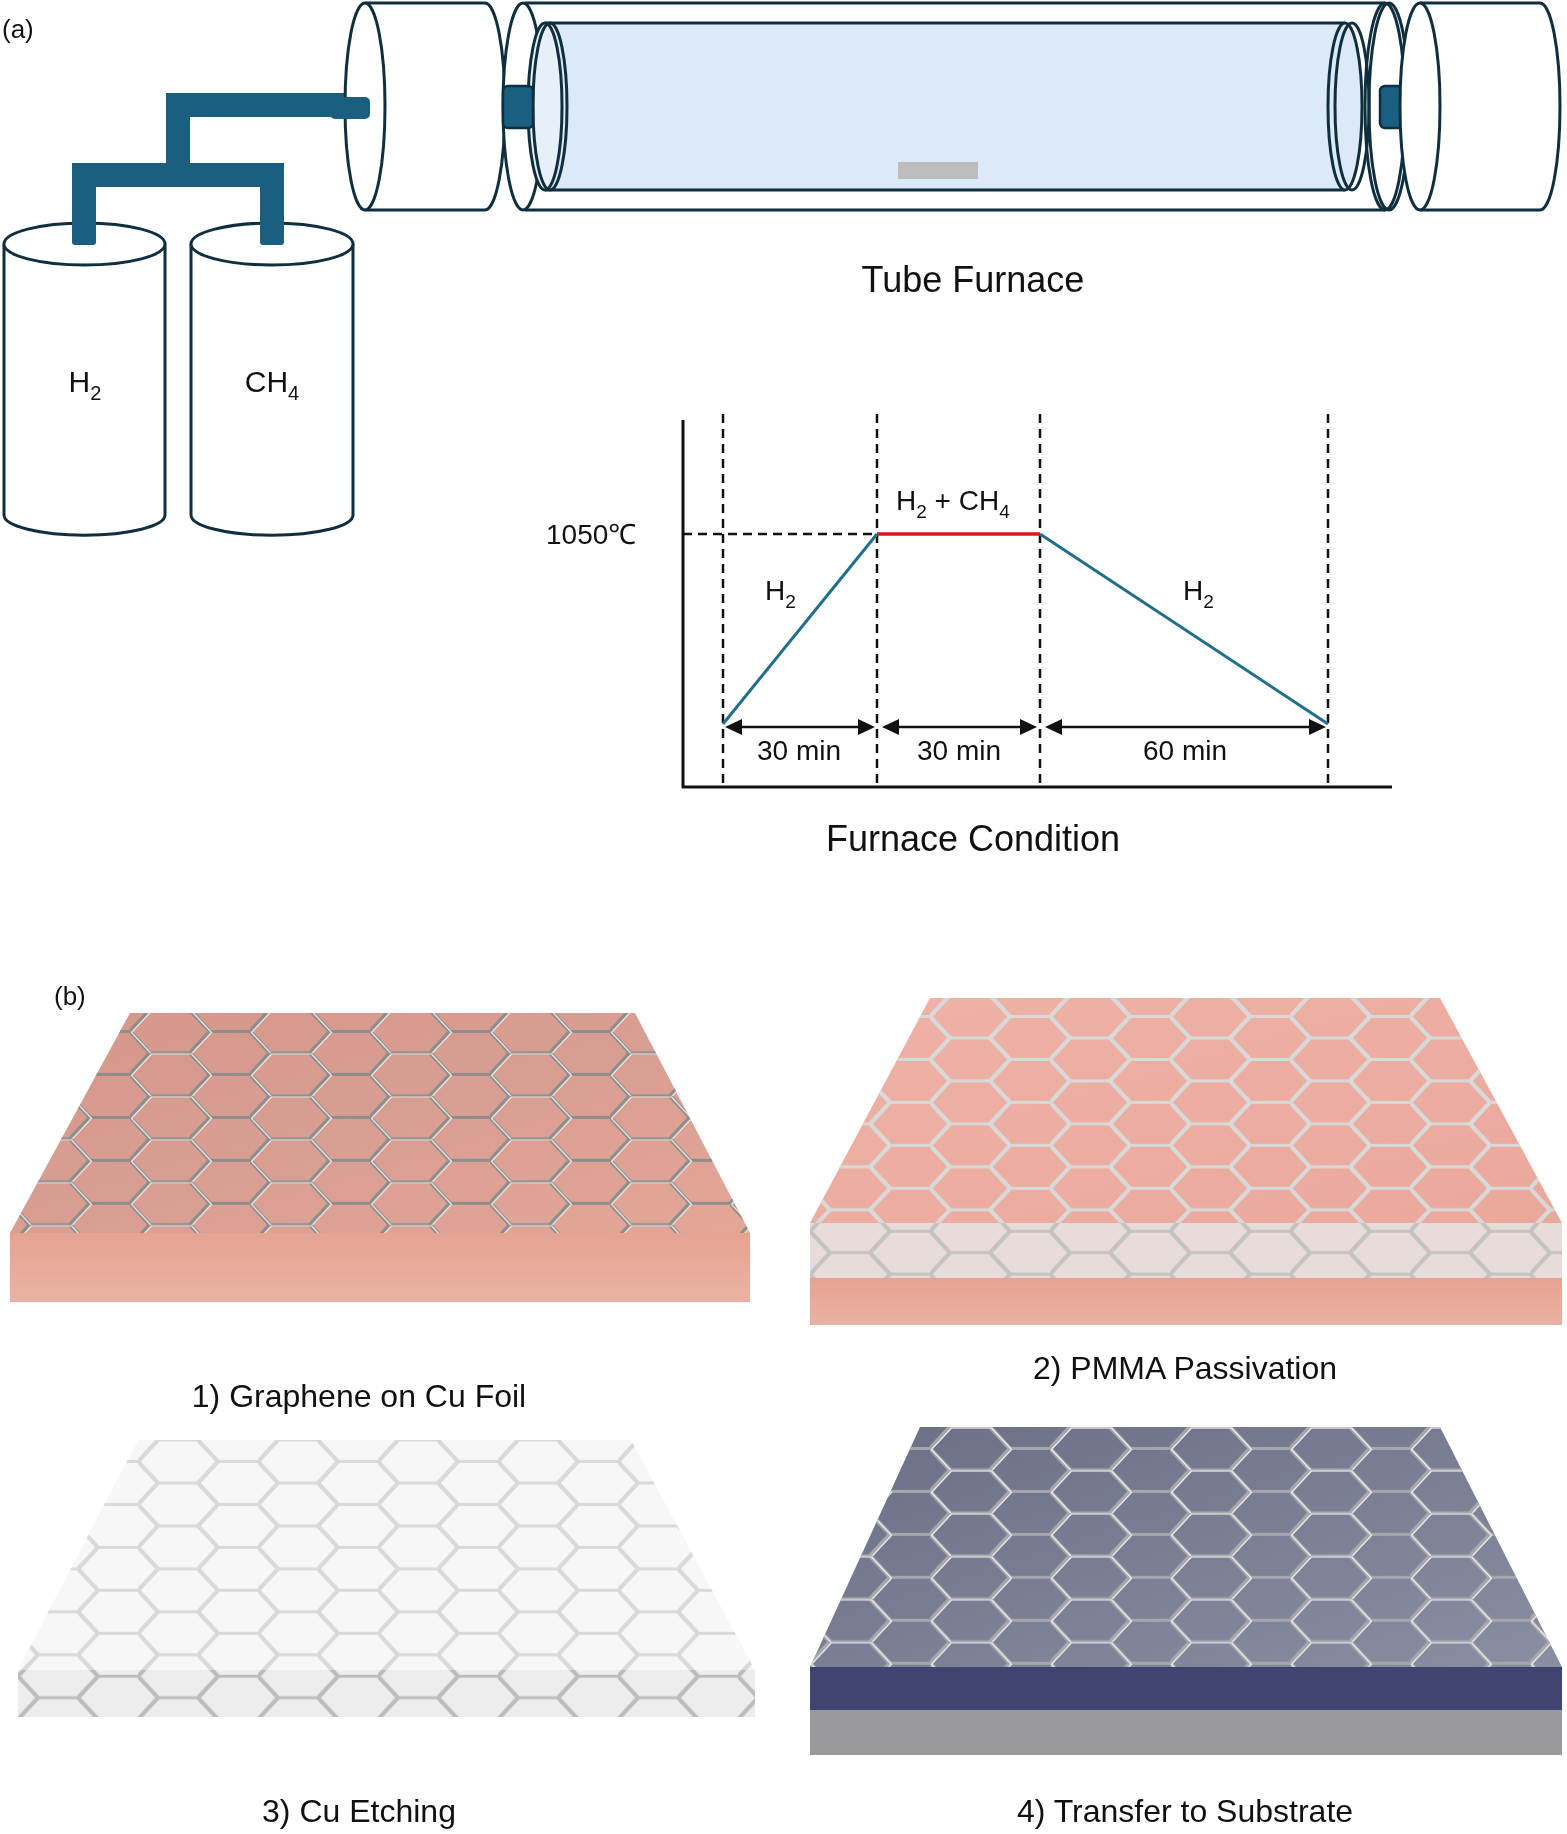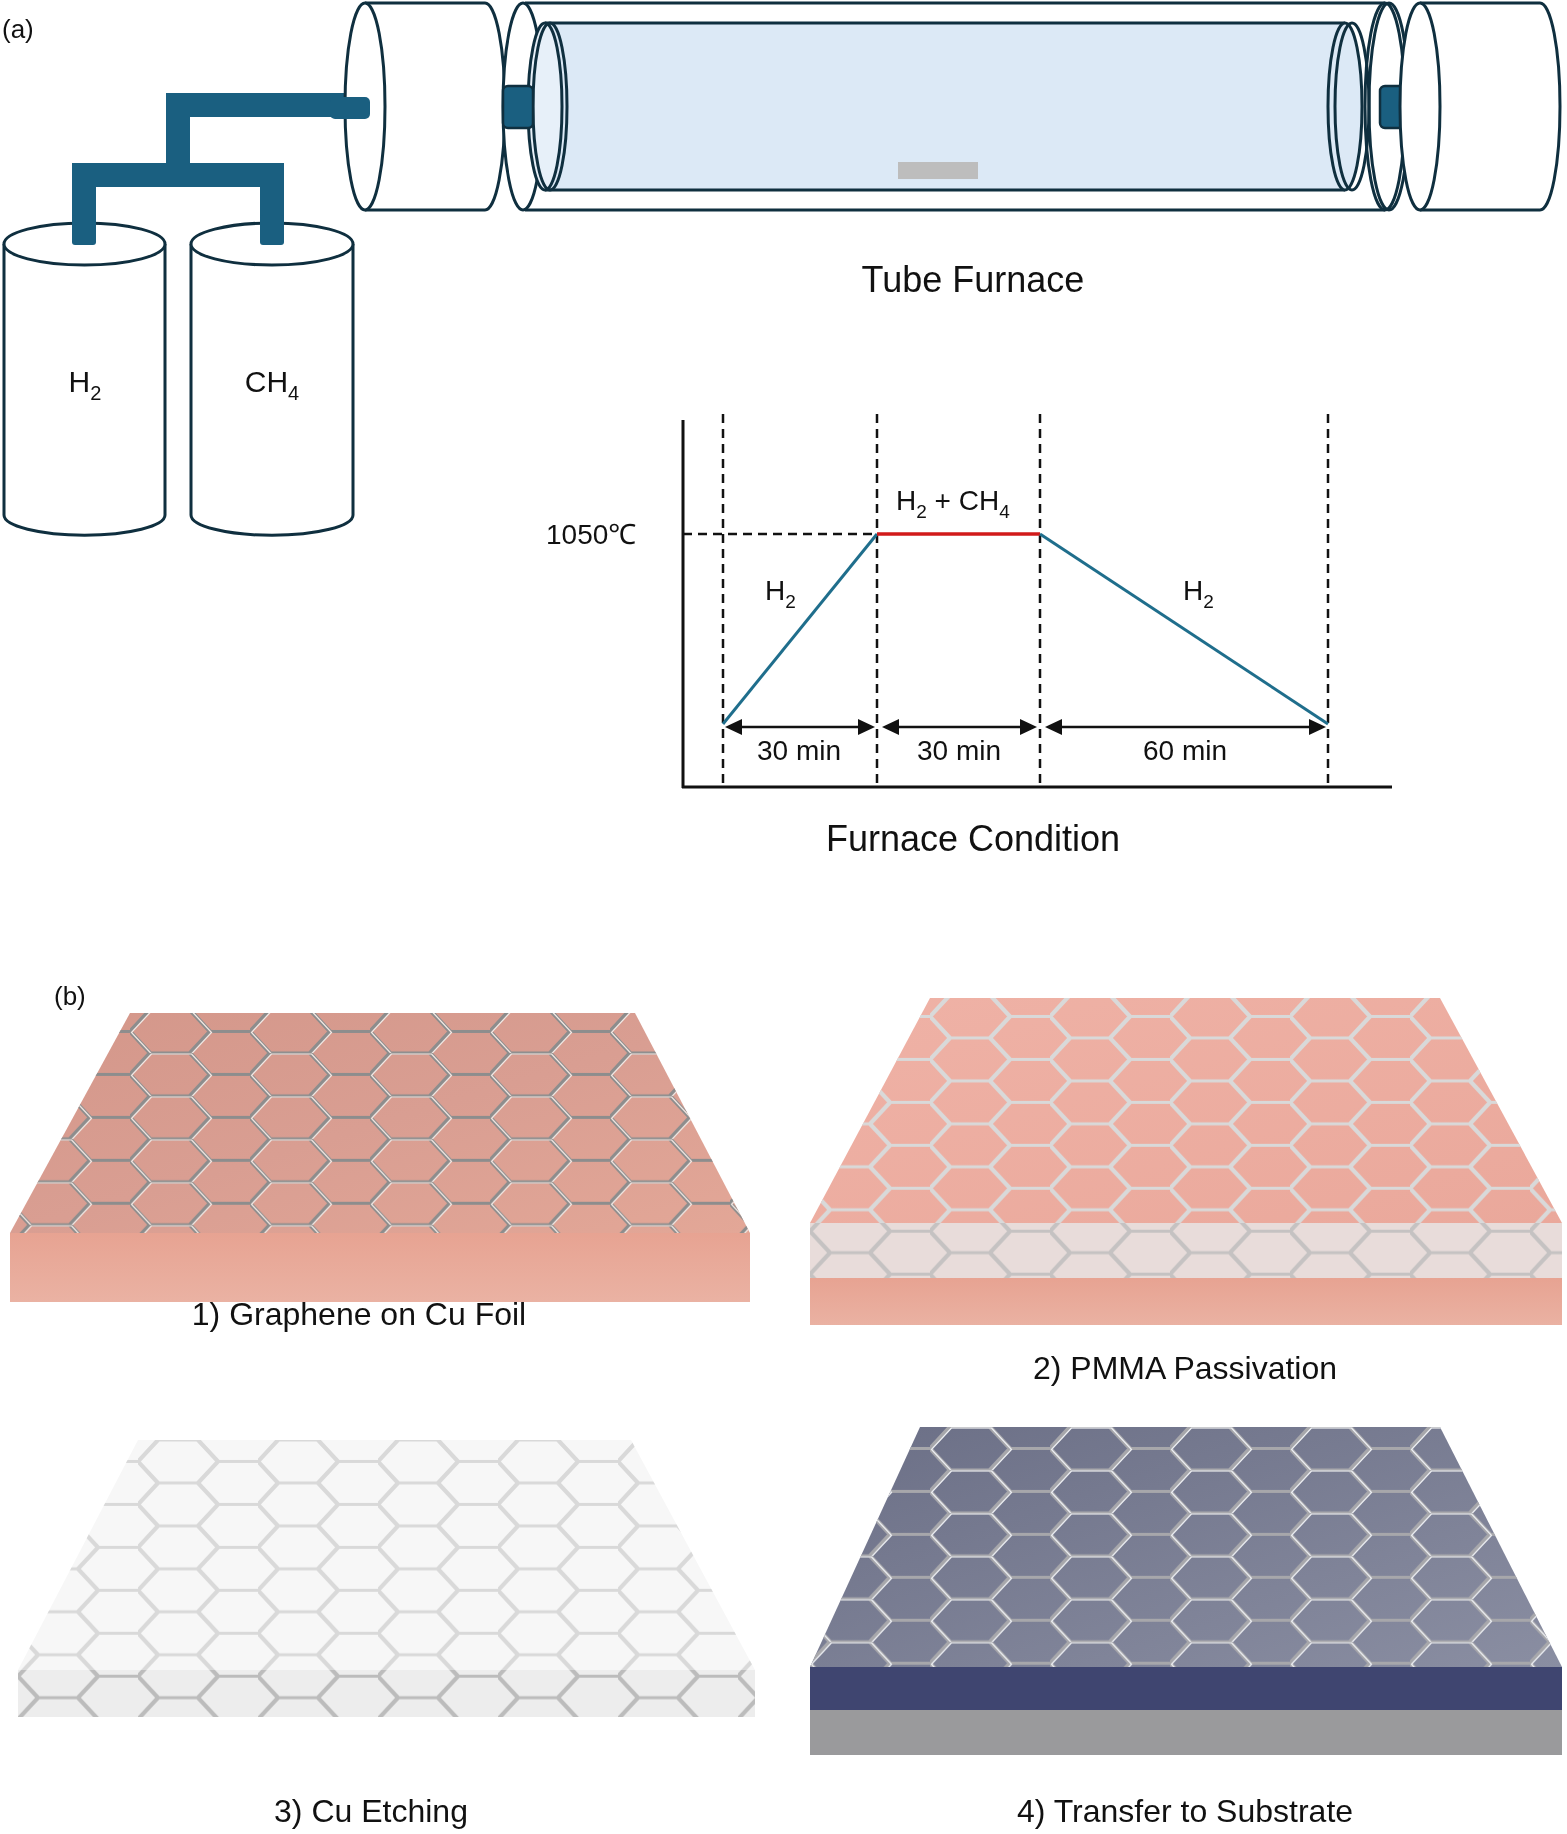--- a/index.html
+++ b/index.html
@@ -165,42 +165,42 @@
   </defs>
 </svg>
 
 <div class="slab" style="left:10px; top:1010px;">
   <svg width="740" height="300" viewBox="0 0 740 300">
     <polygon points="120,3 625,3 740,223 0,223" fill="url(#cuTop)"></polygon>
     <polygon points="120,3 625,3 740,223 0,223" fill="url(#hexGray)"></polygon>
     <polygon points="0,223 740,223 740,292 0,292" fill="url(#cuSide)"></polygon>
   </svg>
 </div>
-<div class="abs caption" style="left:0; width:718px; top:1296px;">1) Graphene on Cu Foil</div>
+<div class="abs caption" style="left:0; width:718px; top:1378px;">1) Graphene on Cu Foil</div>
 
 <div class="slab" style="left:810px; top:995px;">
   <svg width="755" height="330" viewBox="0 0 755 330">
     <polygon points="120,3 630,3 752,228 0,228" fill="url(#pmmaTop)"></polygon>
     <polygon points="120,3 630,3 752,228 0,228" fill="url(#hexLight)"></polygon>
     <polygon points="0,228 752,228 752,283 0,283" fill="#e8dcda"></polygon>
     <polygon points="0,228 752,228 752,283 0,283" fill="url(#hexGlass)" opacity="0.8"></polygon>
     <polygon points="0,283 752,283 752,332 0,332" fill="url(#cuSide)"></polygon>
   </svg>
 </div>
 <div class="abs caption" style="left:790px; width:790px; top:1350px;">2) PMMA Passivation</div>
 
 <div class="slab" style="left:18px; top:1440px;">
   <svg width="740" height="280" viewBox="0 0 740 280">
     <polygon points="120,0 613,0 737,230 0,230" fill="#f7f7f7"></polygon>
     <polygon points="120,0 613,0 737,230 0,230" fill="url(#hexLight)"></polygon>
     <polygon points="0,230 737,230 737,277 0,277" fill="#ededed"></polygon>
     <polygon points="0,230 737,230 737,277 0,277" fill="url(#hexGlass)"></polygon>
   </svg>
 </div>
-<div class="abs caption" style="left:12px; width:718px; top:1793px;">3) Cu Etching</div>
+<div class="abs caption" style="left:0; width:718px; top:1793px;">3) Cu Etching</div>
 
 <div class="slab" style="left:810px; top:1427px;">
   <svg width="760" height="330" viewBox="0 0 760 330">
     <polygon points="110,0 630,0 752,240 0,240" fill="url(#subTop)"></polygon>
     <polygon points="110,0 630,0 752,240 0,240" fill="url(#hexSilver)"></polygon>
     <polygon points="0,240 752,240 752,283 0,283" fill="#3f4570"></polygon>
     <polygon points="0,283 752,283 752,328 0,328" fill="#9a9a9c"></polygon>
   </svg>
 </div>
 <div class="abs caption" style="left:790px; width:790px; top:1793px;">4) Transfer to Substrate</div>

